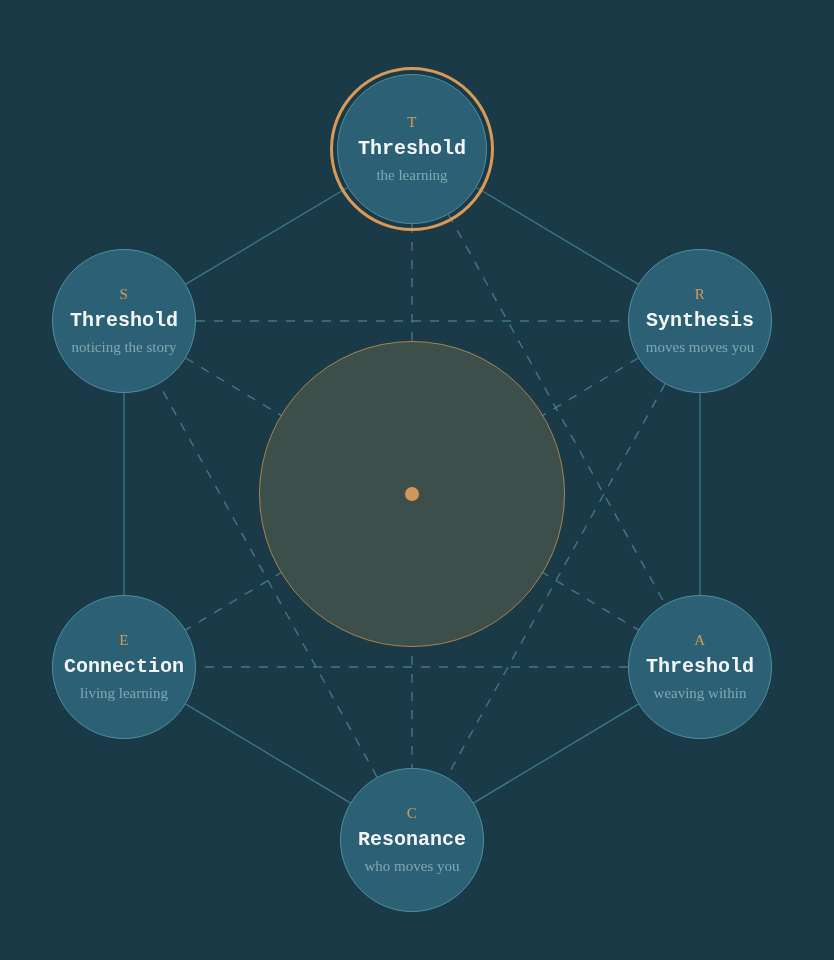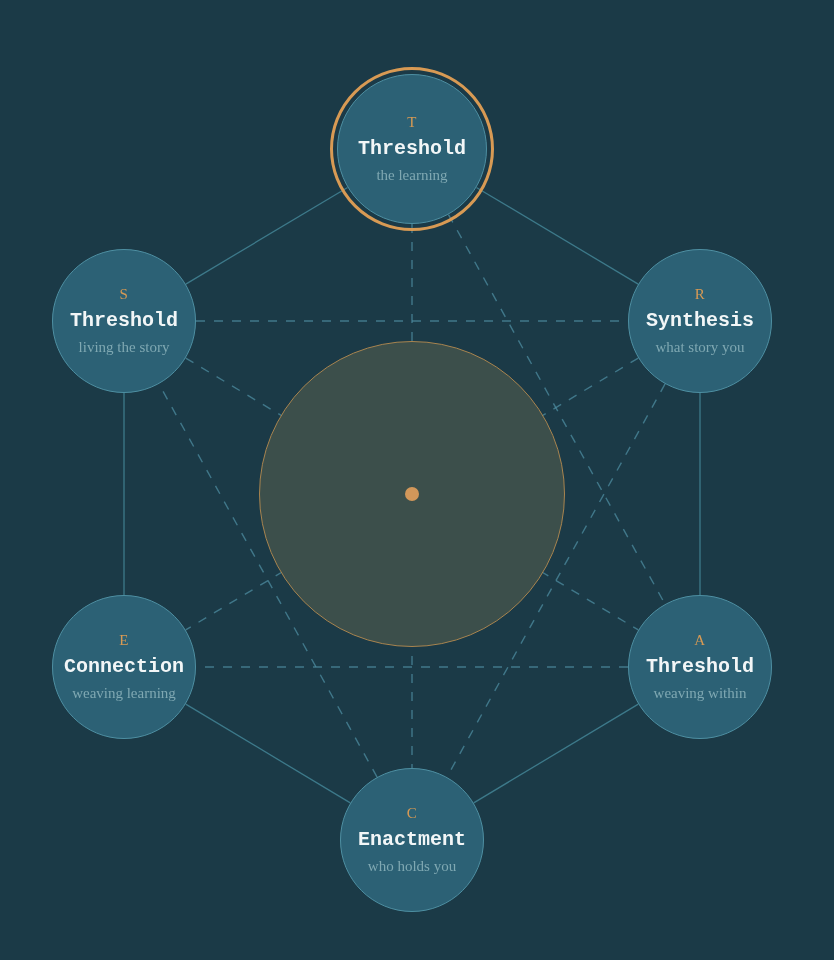--- a/index.html
+++ b/index.html
@@ -113,36 +113,36 @@
       <div class="center-dot" style="left: 405px; top: 487px; width: 14px; height: 14px;"></div>
       <div class="selection-ring" style="left: 330px; top: 67px; width: 164px; height: 164px;"></div>
       <div class="node" style="left: 337px; top: 74px; width: 150px; height: 150px;">
         <div class="node-letter">T</div>
         <div class="node-title">Threshold</div>
         <div class="node-subtitle">the learning</div>
       </div>
       <div class="node" style="left: 628px; top: 249px; width: 144px; height: 144px;">
         <div class="node-letter">R</div>
         <div class="node-title">Synthesis</div>
-        <div class="node-subtitle">what story you</div>
+        <div class="node-subtitle">moves moves you</div>
       </div>
       <div class="node" style="left: 628px; top: 595px; width: 144px; height: 144px;">
         <div class="node-letter">A</div>
         <div class="node-title">Threshold</div>
         <div class="node-subtitle">weaving within</div>
       </div>
       <div class="node" style="left: 340px; top: 768px; width: 144px; height: 144px;">
         <div class="node-letter">C</div>
-        <div class="node-title">Enactment</div>
-        <div class="node-subtitle">who holds you</div>
+        <div class="node-title">Resonance</div>
+        <div class="node-subtitle">who moves you</div>
       </div>
       <div class="node" style="left: 52px; top: 595px; width: 144px; height: 144px;">
         <div class="node-letter">E</div>
         <div class="node-title">Connection</div>
-        <div class="node-subtitle">weaving learning</div>
+        <div class="node-subtitle">living learning</div>
       </div>
       <div class="node" style="left: 52px; top: 249px; width: 144px; height: 144px;">
         <div class="node-letter">S</div>
         <div class="node-title">Threshold</div>
-        <div class="node-subtitle">living the story</div>
+        <div class="node-subtitle">noticing the story</div>
       </div>
     </div>
 </div>
 
 </body></html>

